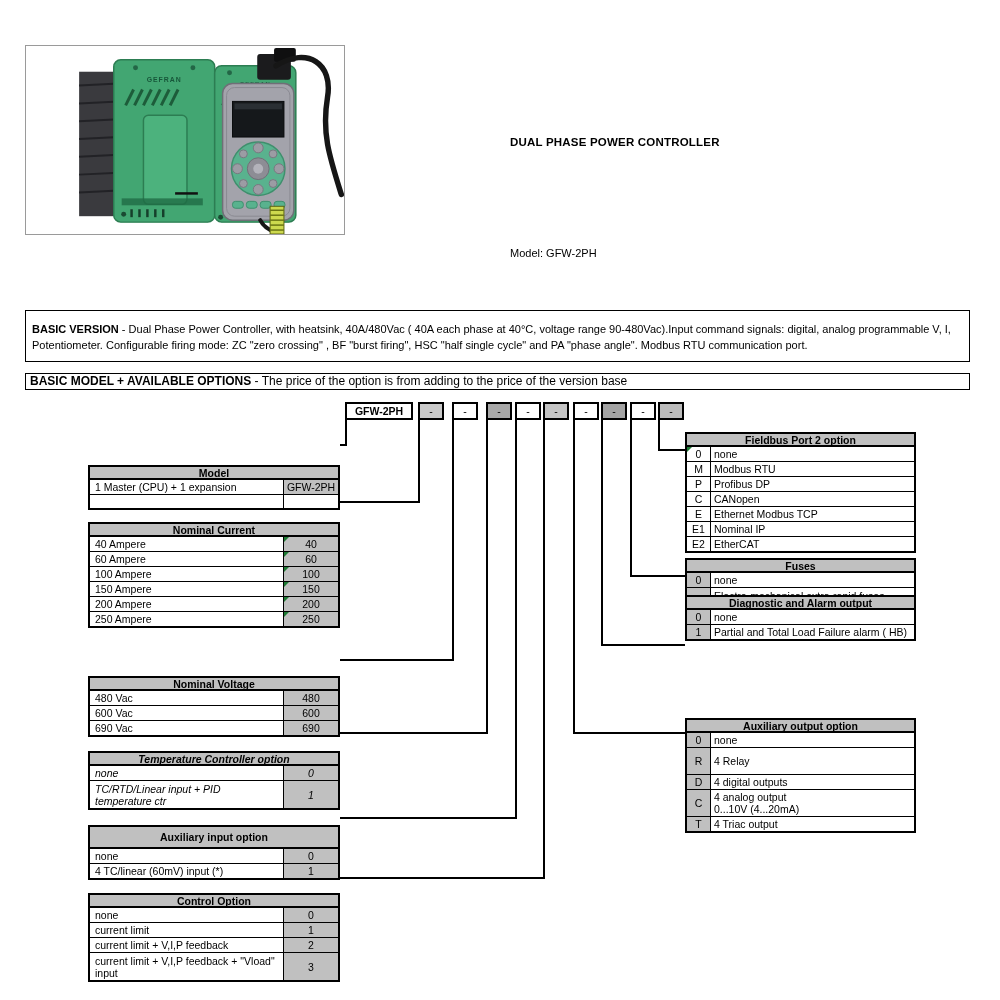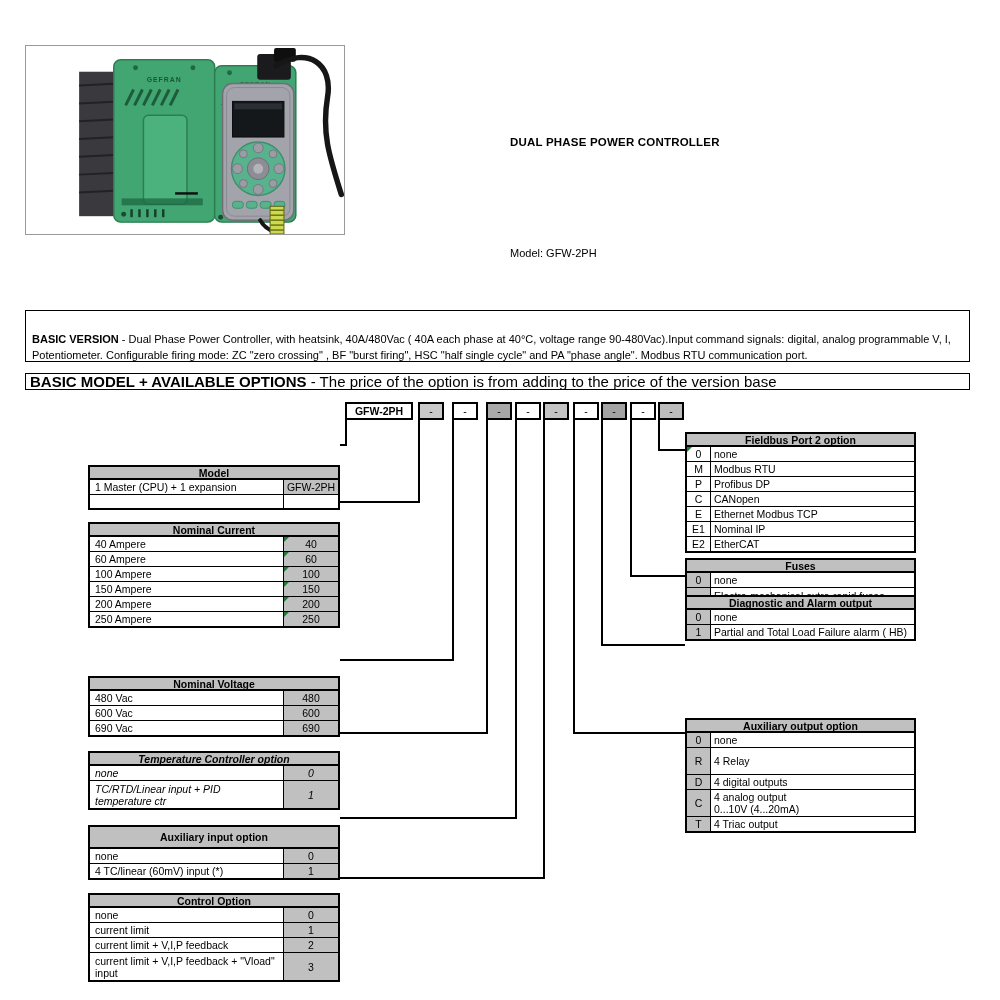--- a/index.html
+++ b/index.html
@@ -15,26 +15,26 @@
     background:#fff; border:1px solid #9a9a9a;
   }
   #page-title{
     position:absolute; left:510px; top:136px; font-weight:bold; font-size:11.5px;
     letter-spacing:.2px;
   }
   #model-caption{ position:absolute; left:510px; top:247px; font-size:11px; }
 
   #basic-version-box{
     position:absolute; left:25px; top:310px; width:945px; height:52px;
-    border:1px solid #000; padding:20px 6px; font-size:11px; line-height:16px;
+    border:1px solid #000; padding:10px 6px; font-size:11px; line-height:16px;
     background:#fff;
   }
   #basic-model-box{
     position:absolute; left:25px; top:373px; width:945px; height:17px;
-    border:1px solid #000; padding:1px 4px; font-size:15px; line-height:13px;
+    border:1px solid #000; padding:1px 4px; font-size:12px; line-height:13px;
     background:#fff;
   }
   .boldlab{ font-weight:bold; }
 
   
   .code-box{
     position:absolute; top:402px; height:18px; border:2px solid #000;
     display:flex; align-items:center; justify-content:center; background:#fff;
     font-size:10.5px;
   }

